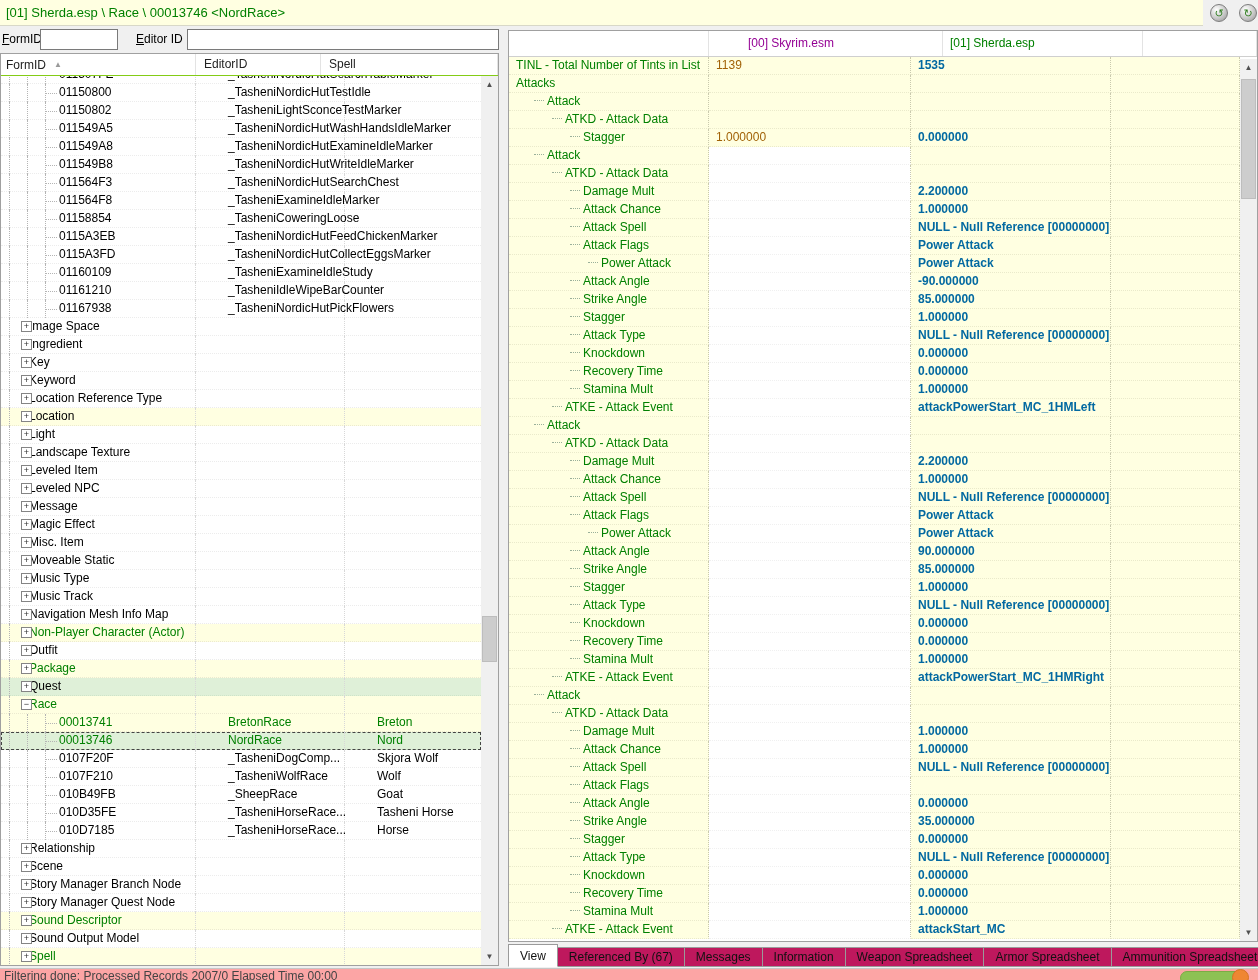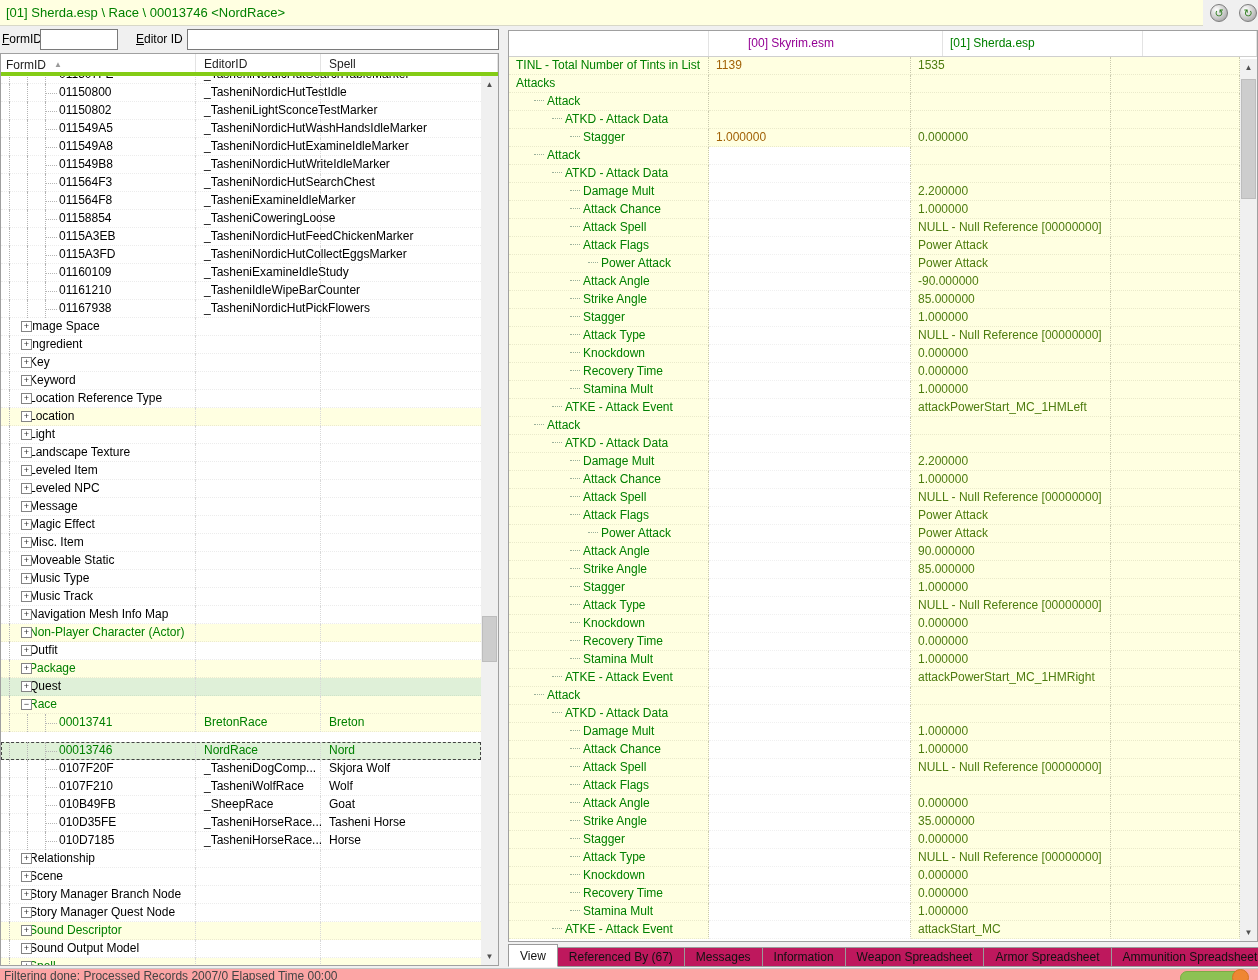--- a/index.html
+++ b/index.html
@@ -33,33 +33,33 @@
   #formid-label { left:2px; }
   #formid-input { left:40px; width:78px; }
   #editorid-label { left:136px; }
   #editorid-input { left:187px; width:312px; }
   
   #tree-box {
     position:absolute; left:0; top:53px; width:499px; height:913px;
     background:#fff; border:1px solid #a0a0a0;
   }
   #tree-header { position:absolute; left:0; top:0; width:497px; height:22px;
-    background:#fff; border-bottom:4px solid #84cc16; display:flex; }
+    background:#fff; border-bottom:1px solid #84cc16; display:flex; }
   .th { line-height:21px; color:#222; border-right:1px solid #e3e3e3; }
   .th1 { width:195px; padding-left:5px; }
   .th2 { width:125px; padding-left:8px; }
   .th3 { flex:1; padding-left:8px; }
   .sort-glyph { color:#9a9a9a; font-size:8px; margin-left:8px; vertical-align:2px;}
   #tree-rows { position:absolute; left:0; top:22px; width:480px; height:889px; overflow:hidden; }
   #tree-rows-inner { position:relative; top:-10px; }
-  .lrow { position:relative; height:18px; display:flex; border-bottom:1px dotted #ececec; }
+  .lrow { position:relative; height:18px; display:flex; border-bottom:1px dotted #ececec;gap:24px; }
   .lrow.bg-y { background:#FFFFE1; border-bottom-color:#ecead0; }
   .lrow.bg-g { background:#DFF0D8; border-bottom-color:#cfe4c8; }
   .lrow.fg-g .ltext { color:#008000; }
-  .lrow.sel { outline:1px dashed #444; outline-offset:-1px;margin-top:10px; }
+  .lrow.sel { outline:1px dashed #444; outline-offset:-1px; }
   .lc { position:relative; height:18px; line-height:17px; overflow:visible; white-space:nowrap; }
   .lc1 { width:195px; border-right:1px dotted #d8d8d8; }
   .lc2 { width:125px; border-right:1px dotted #d8d8d8; padding-left:8px; }
   .lc3 { flex:1; padding-left:8px; }
   .guide { position:absolute; top:0; bottom:0; border-left:1px dotted #b4b4b4; }
   .g1 { left:8px; } .g2 { left:26px; } .g3 { left:44px; }
   .stub { position:absolute; left:45px; top:9px; width:11px; border-top:1px dotted #b4b4b4; }
   .leaf-id { padding-left:58px; display:inline-block; }
   .expand-box {
     position:absolute; left:20px; top:3px; width:11px; height:11px; background:#fff;
@@ -81,21 +81,21 @@
     background:#fff; border-bottom:1px solid #cfcfcf; display:flex; }
   .rh { line-height:25px; border-right:1px solid #e3e3e3; padding-left:7px; white-space:nowrap; overflow:hidden; }
   .rh1 { width:200px; } .rh2 { width:202px; color:#940094;margin-left:32px; } .rh3 { width:200px; color:#008000; } .rh4 { flex:1; }
   #right-rows { position:absolute; left:0; top:26px; width:731px; height:884px; overflow:hidden; }
   .rrow { height:18px; display:flex; }
   .rc { height:18px; line-height:17px; white-space:nowrap; overflow:hidden;
         background:#FFFFE1; border-right:1px dotted #c9c9ad; border-bottom:1px dotted #eaeacb; }
   .rc1 { width:200px; color:#008000; }
   .rc2 { width:202px; padding-left:7px; color:#a16207; }
   .rc2.absent { background:#fff; border-bottom-color:#f0f0f0; }
-  .rc3 { width:200px; padding-left:7px; color:#4d7c0f; }
+  .rc3 { width:200px; padding-left:7px; color:#0369a1;font-weight:bold; }
   .rc4 { flex:1; }
   .rlabel { display:inline-block; }
   .dots { display:inline-block; width:10px; border-top:1px dotted #9ab09a; vertical-align:4px; margin-right:3px; }
   #rtrack { left:731px; top:28px; width:17px; height:882px; }
   
   #tabstrip { position:absolute; left:508px; top:944px; height:23px; display:flex; align-items:flex-end; }
   .tab {
     height:20px; line-height:19px; padding:0 11px; background:#be185d;
     border:1px solid #9a9a9a; border-left:none; white-space:nowrap; cursor:pointer; color:#111;
   }

